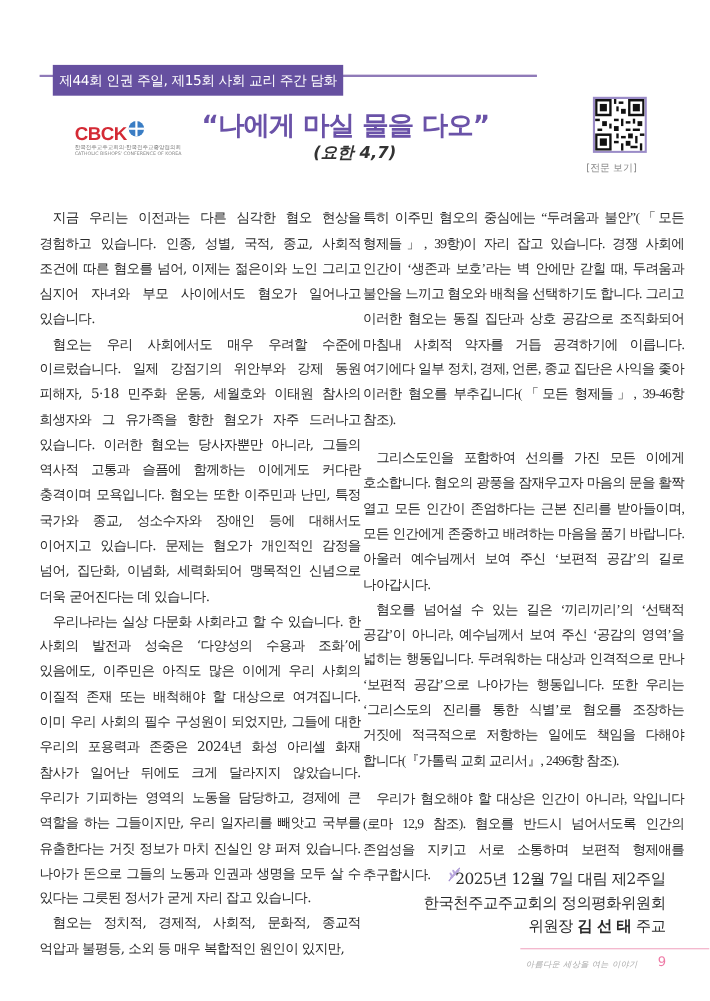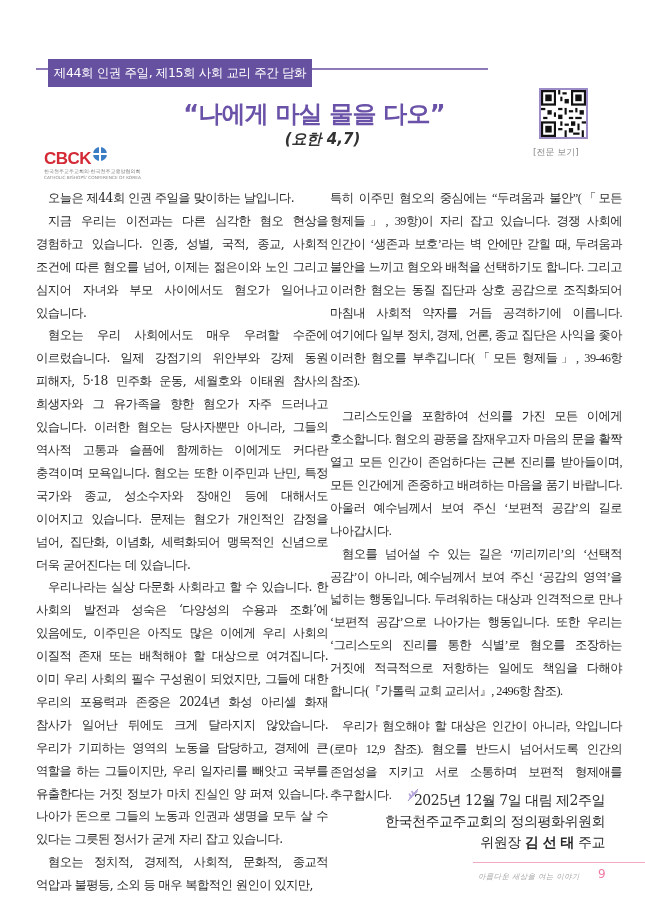--- a/index.html
+++ b/index.html
@@ -5,21 +5,21 @@
   html, body { margin: 0; padding: 0; background: #ffffff; }
   body { width: 645px; height: 910px; position: relative; overflow: hidden;
          font-family: "DejaVu Serif", "Liberation Serif", serif; color: #2a2a2a; }
 
   .top-rule { position: absolute; left: 36px; top: 68px; width: 452px; height: 2px; background: #8f7ab8; }
   .title-bar { position: absolute; left: 48px; top: 59px; width: 264px; height: 28px; background: #6650a0;
                color: #ffffff; font-family: "DejaVu Sans", "Liberation Sans", sans-serif; font-size: 12.5px;
                line-height: 28px; text-align: center; letter-spacing: -0.4px; }
   .header-rule-right { position: absolute; left: 312px; top: 68px; width: 176px; height: 2px; background: #8f7ab8; }
 
-  .logo { position: absolute; left: 44px; top: 112px; width: 110px; height: 40px; margin-top: 37px; }
+  .logo { position: absolute; left: 68px; top: 112px; width: 110px; height: 40px; }
   .logo-word { font-family: "Liberation Sans", "DejaVu Sans", sans-serif; font-weight: bold; font-size: 17px;
                color: #d42a35; letter-spacing: -0.5px; line-height: 18px; display: inline-block; }
   .logo-cross { display: inline-block; vertical-align: top; margin-left: 1px; margin-top: -3px; }
   .logo-sub1 { font-family: "DejaVu Sans", sans-serif; font-size: 5px; color: #777; line-height: 7px; white-space: nowrap; }
   .logo-sub2 { font-family: "DejaVu Sans", sans-serif; font-size: 4.3px; color: #888; line-height: 6px; white-space: nowrap; }
 
   .main-title { position: absolute; left: 0; width: 628px; top: 98px; text-align: center;
                 font-family: "DejaVu Sans", "Liberation Sans", sans-serif; font-weight: bold; font-size: 24px;
                 color: #6a52a8; letter-spacing: -0.8px; }
   .subtitle { position: absolute; left: 0; width: 645px; top: 130px; text-align: center;
@@ -107,21 +107,20 @@
         <rect x="11" y="18" width="1" height="3"></rect>
         <rect x="13" y="17" width="2" height="2"></rect>
       <rect x="15" y="19" width="3" height="1"></rect>
         <rect x="19" y="18" width="1" height="3"></rect>
     </g>
   </svg>
 </div>
 <div class="qr-caption">[전문 보기]</div>
 
 <div class="col left">
-  <p>오늘은 제44회 인권 주일을 맞이하는 날입니다.</p>
   <p>지금 우리는 이전과는 다른 심각한 혐오 현상을 경험하고 있습니다. 인종, 성별, 국적, 종교, 사회적 조건에 따른 혐오를 넘어, 이제는 젊은이와 노인 그리고 심지어 자녀와 부모 사이에서도 혐오가 일어나고 있습니다.</p>
   <p>혐오는 우리 사회에서도 매우 우려할 수준에 이르렀습니다. 일제 강점기의 위안부와 강제 동원 피해자, 5·18 민주화 운동, 세월호와 이태원 참사의 희생자와 그 유가족을 향한 혐오가 자주 드러나고 있습니다. 이러한 혐오는 당사자뿐만 아니라, 그들의 역사적 고통과 슬픔에 함께하는 이에게도 커다란 충격이며 모욕입니다. 혐오는 또한 이주민과 난민, 특정 국가와 종교, 성소수자와 장애인 등에 대해서도 이어지고 있습니다. 문제는 혐오가 개인적인 감정을 넘어, 집단화, 이념화, 세력화되어 맹목적인 신념으로 더욱 굳어진다는 데 있습니다.</p>
   <p>우리나라는 실상 다문화 사회라고 할 수 있습니다. 한 사회의 발전과 성숙은 ‘다양성의 수용과 조화’에 있음에도, 이주민은 아직도 많은 이에게 우리 사회의 이질적 존재 또는 배척해야 할 대상으로 여겨집니다. 이미 우리 사회의 필수 구성원이 되었지만, 그들에 대한 우리의 포용력과 존중은 2024년 화성 아리셀 화재 참사가 일어난 뒤에도 크게 달라지지 않았습니다. 우리가 기피하는 영역의 노동을 담당하고, 경제에 큰 역할을 하는 그들이지만, 우리 일자리를 빼앗고 국부를 유출한다는 거짓 정보가 마치 진실인 양 퍼져 있습니다. 나아가 돈으로 그들의 노동과 인권과 생명을 모두 살 수 있다는 그릇된 정서가 굳게 자리 잡고 있습니다.</p>
   <p>혐오는 정치적, 경제적, 사회적, 문화적, 종교적 억압과 불평등, 소외 등 매우 복합적인 원인이 있지만,</p>
 </div>
 
 <div class="col right">
   <p style="text-indent:0">특히 이주민 혐오의 중심에는 “두려움과 불안”(「모든 형제들」, 39항)이 자리 잡고 있습니다. 경쟁 사회에 인간이 ‘생존과 보호’라는 벽 안에만 갇힐 때, 두려움과 불안을 느끼고 혐오와 배척을 선택하기도 합니다. 그리고 이러한 혐오는 동질 집단과 상호 공감으로 조직화되어 마침내 사회적 약자를 거듭 공격하기에 이릅니다. 여기에다 일부 정치, 경제, 언론, 종교 집단은 사익을 좇아 이러한 혐오를 부추깁니다(「모든 형제들」, 39-46항 참조).</p>
   <p class="gap">그리스도인을 포함하여 선의를 가진 모든 이에게 호소합니다. 혐오의 광풍을 잠재우고자 마음의 문을 활짝 열고 모든 인간이 존엄하다는 근본 진리를 받아들이며, 모든 인간에게 존중하고 배려하는 마음을 품기 바랍니다. 아울러 예수님께서 보여 주신 ‘보편적 공감’의 길로 나아갑시다.</p>
   <p>혐오를 넘어설 수 있는 길은 ‘끼리끼리’의 ‘선택적 공감’이 아니라, 예수님께서 보여 주신 ‘공감의 영역’을 넓히는 행동입니다. 두려워하는 대상과 인격적으로 만나 ‘보편적 공감’으로 나아가는 행동입니다. 또한 우리는 ‘그리스도의 진리를 통한 식별’로 혐오를 조장하는 거짓에 적극적으로 저항하는 일에도 책임을 다해야 합니다(『가톨릭 교회 교리서』, 2496항 참조).</p>

